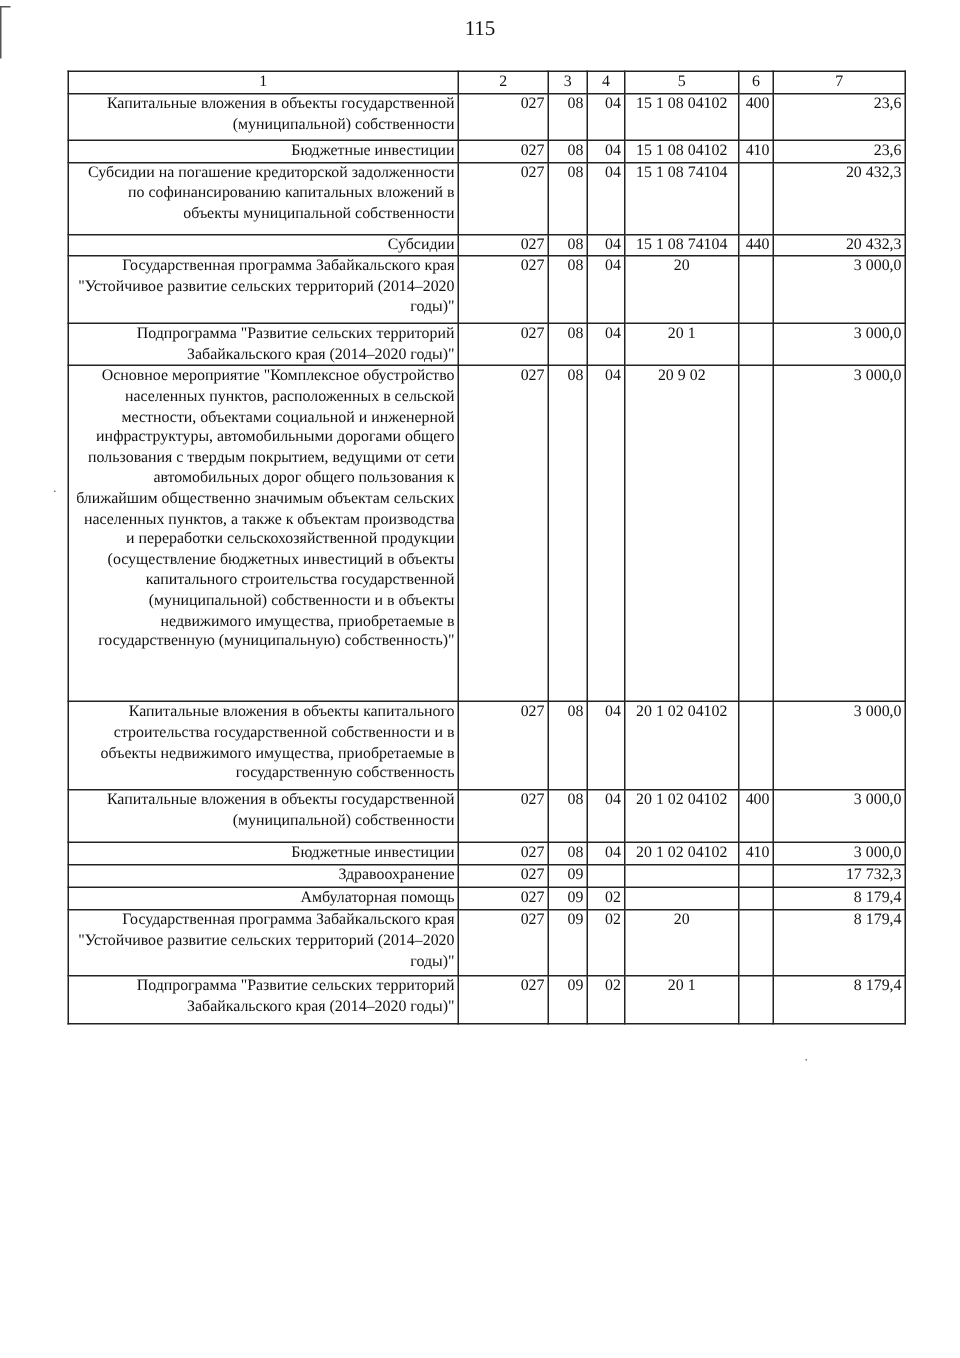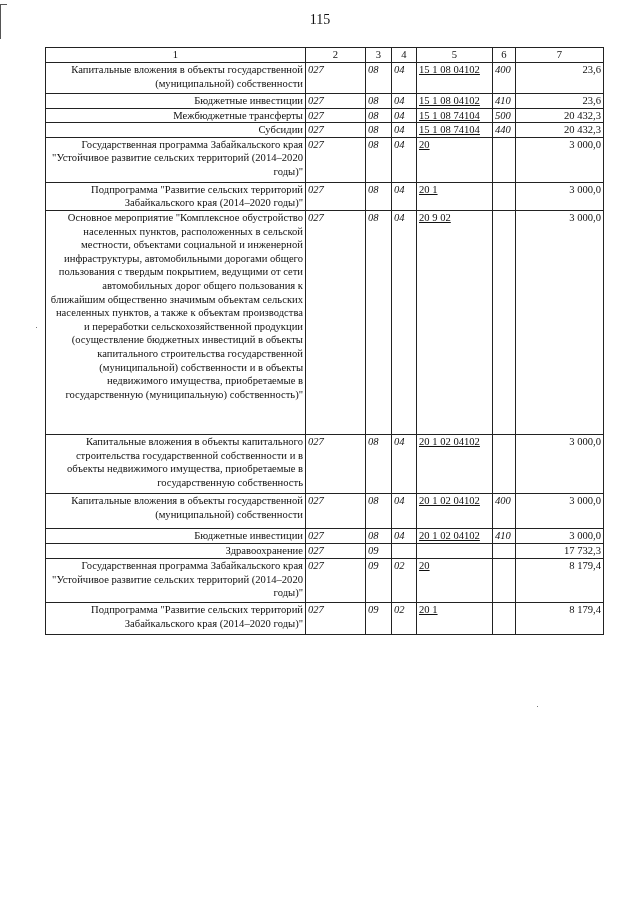--- a/index.html
+++ b/index.html
@@ -7,22 +7,22 @@
          font-family: "Liberation Serif", "DejaVu Serif", serif; color: #111; }
   .corner-mark { position: absolute; left: 0; top: 4px; width: 6px; height: 34px;
                  border-top: 1px solid #555; border-left: 1px solid #555; }
   .page-number { position: absolute; top: 12px; left: 0; width: 640px; text-align: center;
                  font-size: 14px; }
   table.budget { position: absolute; left: 45px; top: 47px; border-collapse: collapse;
                  table-layout: fixed; width: 558px; font-size: 10.6px; line-height: 13.6px; }
   table.budget td, table.budget th { border: 1px solid #222; padding: 0 2px; vertical-align: top; }
   table.budget th { font-weight: normal; text-align: center; height: 14px; vertical-align: middle; }
   td.name { text-align: right; }
-  td.c { text-align: left; font-style: italic; }
-  td.code5 { text-align: left; padding-left: 3px; white-space: nowrap; text-decoration: underline; }
+  td.c { text-align: right; }
+  td.code5 { text-align: center; padding-left: 3px; white-space: nowrap; }
   td.amount { text-align: right; vertical-align: middle; white-space: nowrap; font-family: Liberation Serif, serif; }
   .stray-dot { position: absolute; width: 1px; height: 1px; background: #777; }
 </style>
 </head>
 <body>
 
 <div class="corner-mark"></div>
 <div class="page-number">115</div>
 
 <table class="budget">
@@ -58,27 +58,27 @@
       </tr>
       <tr style="height: 14px;">
         <td class="name">Бюджетные инвестиции</td>
         <td class="c">027</td>
         <td class="c">08</td>
         <td class="c">04</td>
         <td class="code5">15 1 08 04102</td>
         <td class="c">410</td>
         <td class="amount">23,6</td>
       </tr>
-      <tr style="height: 14px;">
-        <td class="name">Межбюджетные трансферты</td>
+      <tr style="height: 48px;">
+        <td class="name">Субсидии на погашение кредиторской задолженности по софинансированию капитальных вложений в объекты муниципальной собственности</td>
         <td class="c">027</td>
         <td class="c">08</td>
         <td class="c">04</td>
         <td class="code5">15 1 08 74104</td>
-        <td class="c">500</td>
+        <td class="c"></td>
         <td class="amount">20 432,3</td>
       </tr>
       <tr style="height: 14px;">
         <td class="name">Субсидии</td>
         <td class="c">027</td>
         <td class="c">08</td>
         <td class="c">04</td>
         <td class="code5">15 1 08 74104</td>
         <td class="c">440</td>
         <td class="amount">20 432,3</td>
@@ -139,20 +139,29 @@
       </tr>
       <tr style="height: 15px;">
         <td class="name">Здравоохранение</td>
         <td class="c">027</td>
         <td class="c">09</td>
         <td class="c"></td>
         <td class="code5"></td>
         <td class="c"></td>
         <td class="amount">17 732,3</td>
       </tr>
+      <tr style="height: 15px;">
+        <td class="name">Амбулаторная помощь</td>
+        <td class="c">027</td>
+        <td class="c">09</td>
+        <td class="c">02</td>
+        <td class="code5"></td>
+        <td class="c"></td>
+        <td class="amount">8 179,4</td>
+      </tr>
       <tr style="height: 44px;">
         <td class="name">Государственная программа Забайкальского края "Устойчивое развитие сельских территорий (2014–2020 годы)"</td>
         <td class="c">027</td>
         <td class="c">09</td>
         <td class="c">02</td>
         <td class="code5">20</td>
         <td class="c"></td>
         <td class="amount">8 179,4</td>
       </tr>
       <tr style="height: 32px;">

